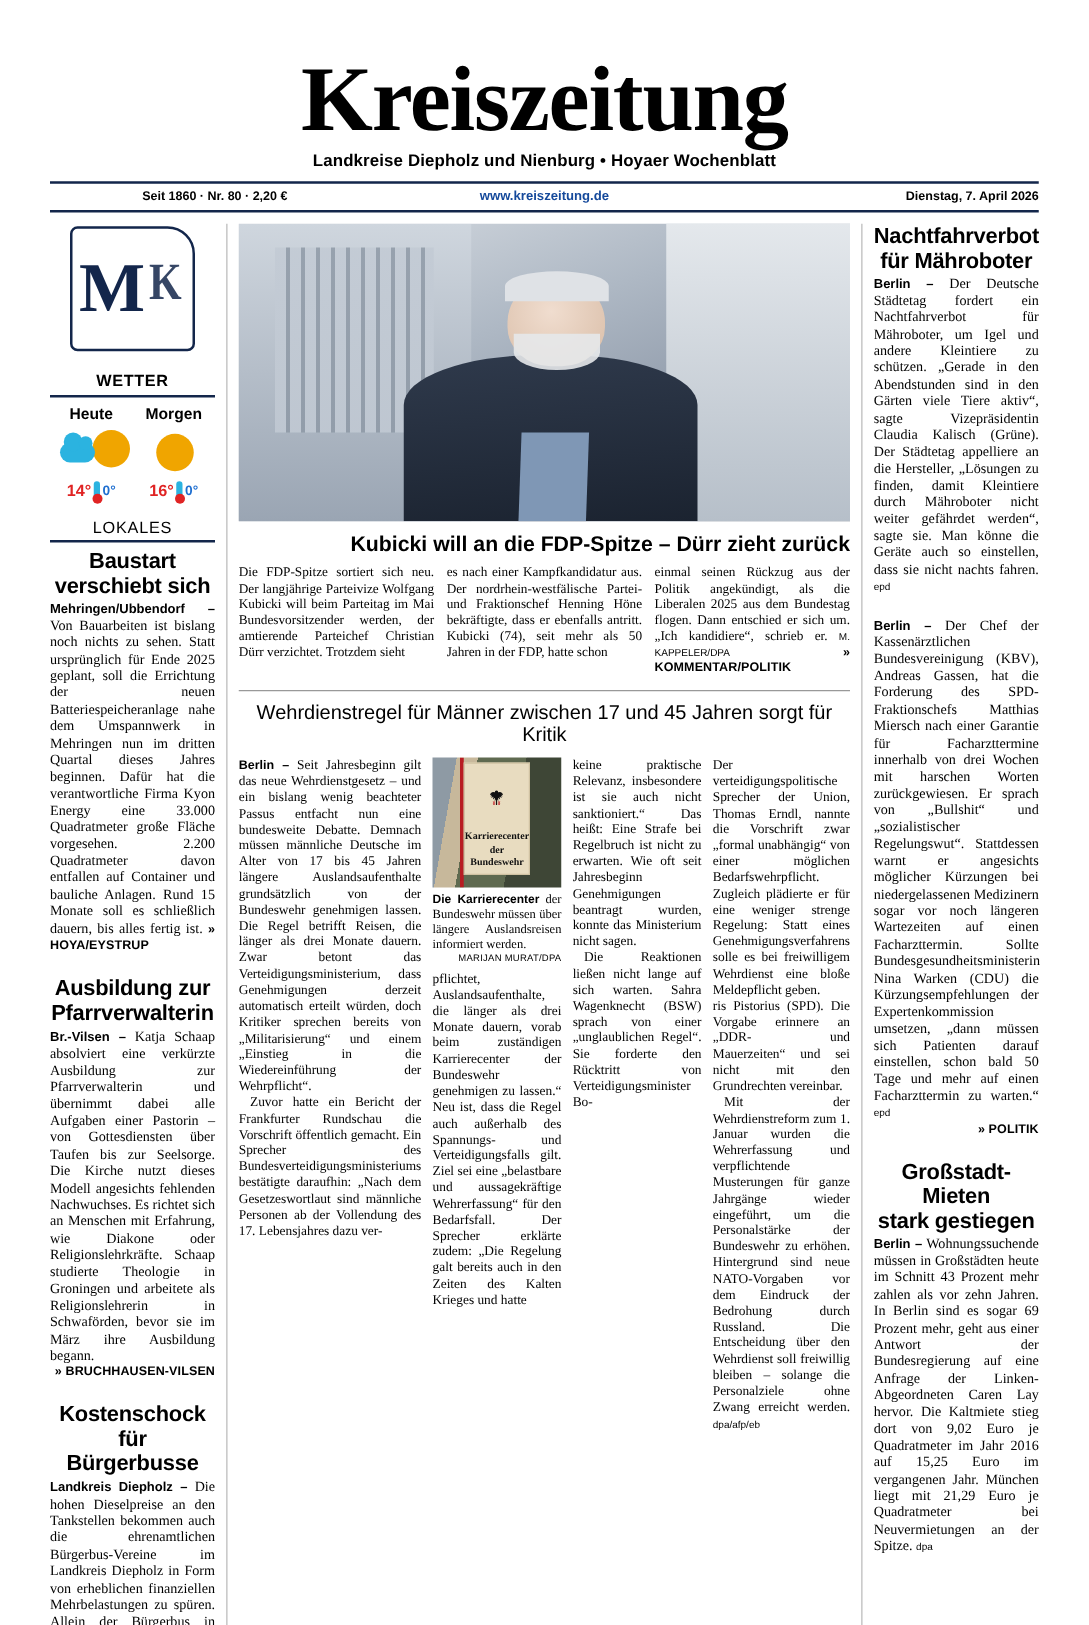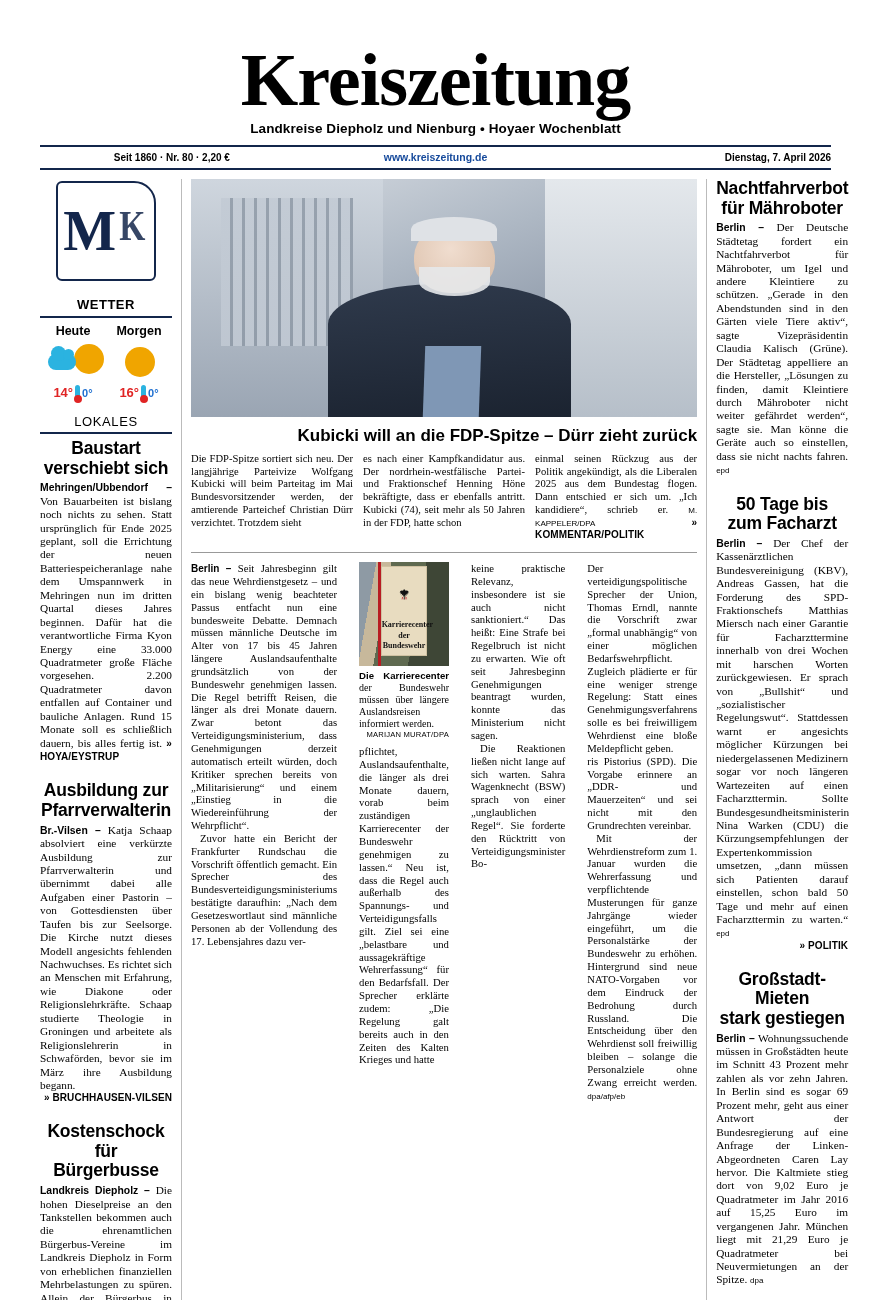--- a/index.html
+++ b/index.html
@@ -153,21 +153,21 @@
   
   .main-headline {
     font-family: "Liberation Sans", sans-serif; font-weight: 700;
     font-size: 42px; line-height: 1.02; text-align: center;
     letter-spacing: -0.9px; margin-top: 8px;
   }
   .main-sub {
     font-family: "Liberation Sans", sans-serif; font-size: 16px;
     text-align: center; margin: 4px 0 8px;
   }
-  .main-cols { display: flex; gap: 22px; }
+  .main-cols { display: flex; gap: 9px; }
   .main-cols > .mc { flex: 1; font-size: 10.7px; line-height: 1.2; text-align: justify; hyphens: auto; }
   .mc b { font-family: "Liberation Sans", sans-serif; font-size: 10px; }
   .mc p { text-indent: 9px; }
   .mc p:first-child { text-indent: 0; }
 
   
   .inline-photo { width:100%; height: 104px; position:relative; overflow:hidden; margin-bottom:4px;
      background:linear-gradient(100deg,#8e9aa4 0 16%, #c7b89b 16% 30%, #5f6a50 30% 62%, #3e4636 62% 100%); }
   .ip-sign{position:absolute;left:24%;top:4%;width:52%;height:86%;background:#e8dcc0;border:1px solid #d0c2a2;}
   .ip-eagle{position:absolute;left:36%;top:8%;width:28%;height:50%;}
@@ -289,20 +289,21 @@
         <div>es nach einer Kampfkandidatur aus. Der nordrhein-westfälische Partei- und Fraktionschef Henning Höne bekräftigte, dass er ebenfalls antritt. Kubicki (74), seit mehr als 50 Jahren in der FDP, hatte schon</div>
         <div>
           <span>einmal seinen Rückzug aus der Politik angekündigt, als die Liberalen 2025 aus dem Bundestag flogen. Dann entschied er sich um. „Ich kandidiere“, schrieb er.</span>
           <span class="cred">M. KAPPELER/DPA</span>
           <span class="ref">» KOMMENTAR/POLITIK</span>
         </div>
       </div>
 
       <div class="rule-thin"></div>
 
+      <div class="main-sub">Wehrdienstregel für Männer zwischen 17 und 45 Jahren sorgt für Kritik</div>
 
       <div class="main-cols">
         <div class="mc">
           <p>
             <b>Berlin –</b>
             <span>Seit Jahresbeginn gilt das neue Wehrdienstgesetz – und ein bislang wenig beachteter Passus entfacht nun eine bundesweite Debatte. Demnach müssen männliche Deutsche im Alter von 17 bis 45 Jahren längere Auslandsaufenthalte grundsätzlich von der Bundeswehr genehmigen lassen. Die Regel betrifft Reisen, die länger als drei Monate dauern. Zwar betont das Verteidigungsministerium, dass Genehmigungen derzeit automatisch erteilt würden, doch Kritiker sprechen bereits von „Militarisierung“ und einem „Einstieg in die Wiedereinführung der Wehrpflicht“.</span>
           </p>
           <p>Zuvor hatte ein Bericht der Frankfurter Rundschau die Vorschrift öffentlich gemacht. Ein Sprecher des Bundesverteidigungsministeriums bestätigte daraufhin: „Nach dem Gesetzeswortlaut sind männliche Personen ab der Vollendung des 17. Lebensjahres dazu ver-</p>
         </div>
         <div class="mc">
@@ -347,22 +348,20 @@
         <div class="side-body">
           <b>Berlin –</b>
           <span>Der Deutsche Städtetag fordert ein Nachtfahrverbot für Mähroboter, um Igel und andere Kleintiere zu schützen. „Gerade in den Abendstunden sind in den Gärten viele Tiere aktiv“, sagte Vizepräsidentin Claudia Kalisch (Grüne). Der Städtetag appelliere an die Hersteller, „Lösungen zu finden, damit Kleintiere durch Mähroboter nicht weiter gefährdet werden“, sagte sie. Man könne die Geräte auch so einstellen, dass sie nicht nachts fahren.</span>
           <span class="cred">epd</span>
         </div>
       </div>
 
       <div class="gap"></div>
 
       <div>
-        <div class="side-head" style="white-space:pre-line">50 Tage bis
-zum Facharzt</div>
         <div class="side-body">
           <b>Berlin –</b>
           <span>Der Chef der Kassenärztlichen Bundesvereinigung (KBV), Andreas Gassen, hat die Forderung des SPD-Fraktionschefs Matthias Miersch nach einer Garantie für Facharzttermine innerhalb von drei Wochen mit harschen Worten zurückgewiesen. Er sprach von „Bullshit“ und „sozialistischer Regelungswut“. Stattdessen warnt er angesichts möglicher Kürzungen bei niedergelassenen Medizinern sogar vor noch längeren Wartezeiten auf einen Facharzttermin. Sollte Bundesgesundheitsministerin Nina Warken (CDU) die Kürzungsempfehlungen der Expertenkommission umsetzen, „dann müssen sich Patienten darauf einstellen, schon bald 50 Tage und mehr auf einen Facharzttermin zu warten.“</span>
           <span class="cred">epd</span>
           <span class="ref ref-right">» POLITIK</span>
         </div>
       </div>
 
       <div class="gap"></div>
 

